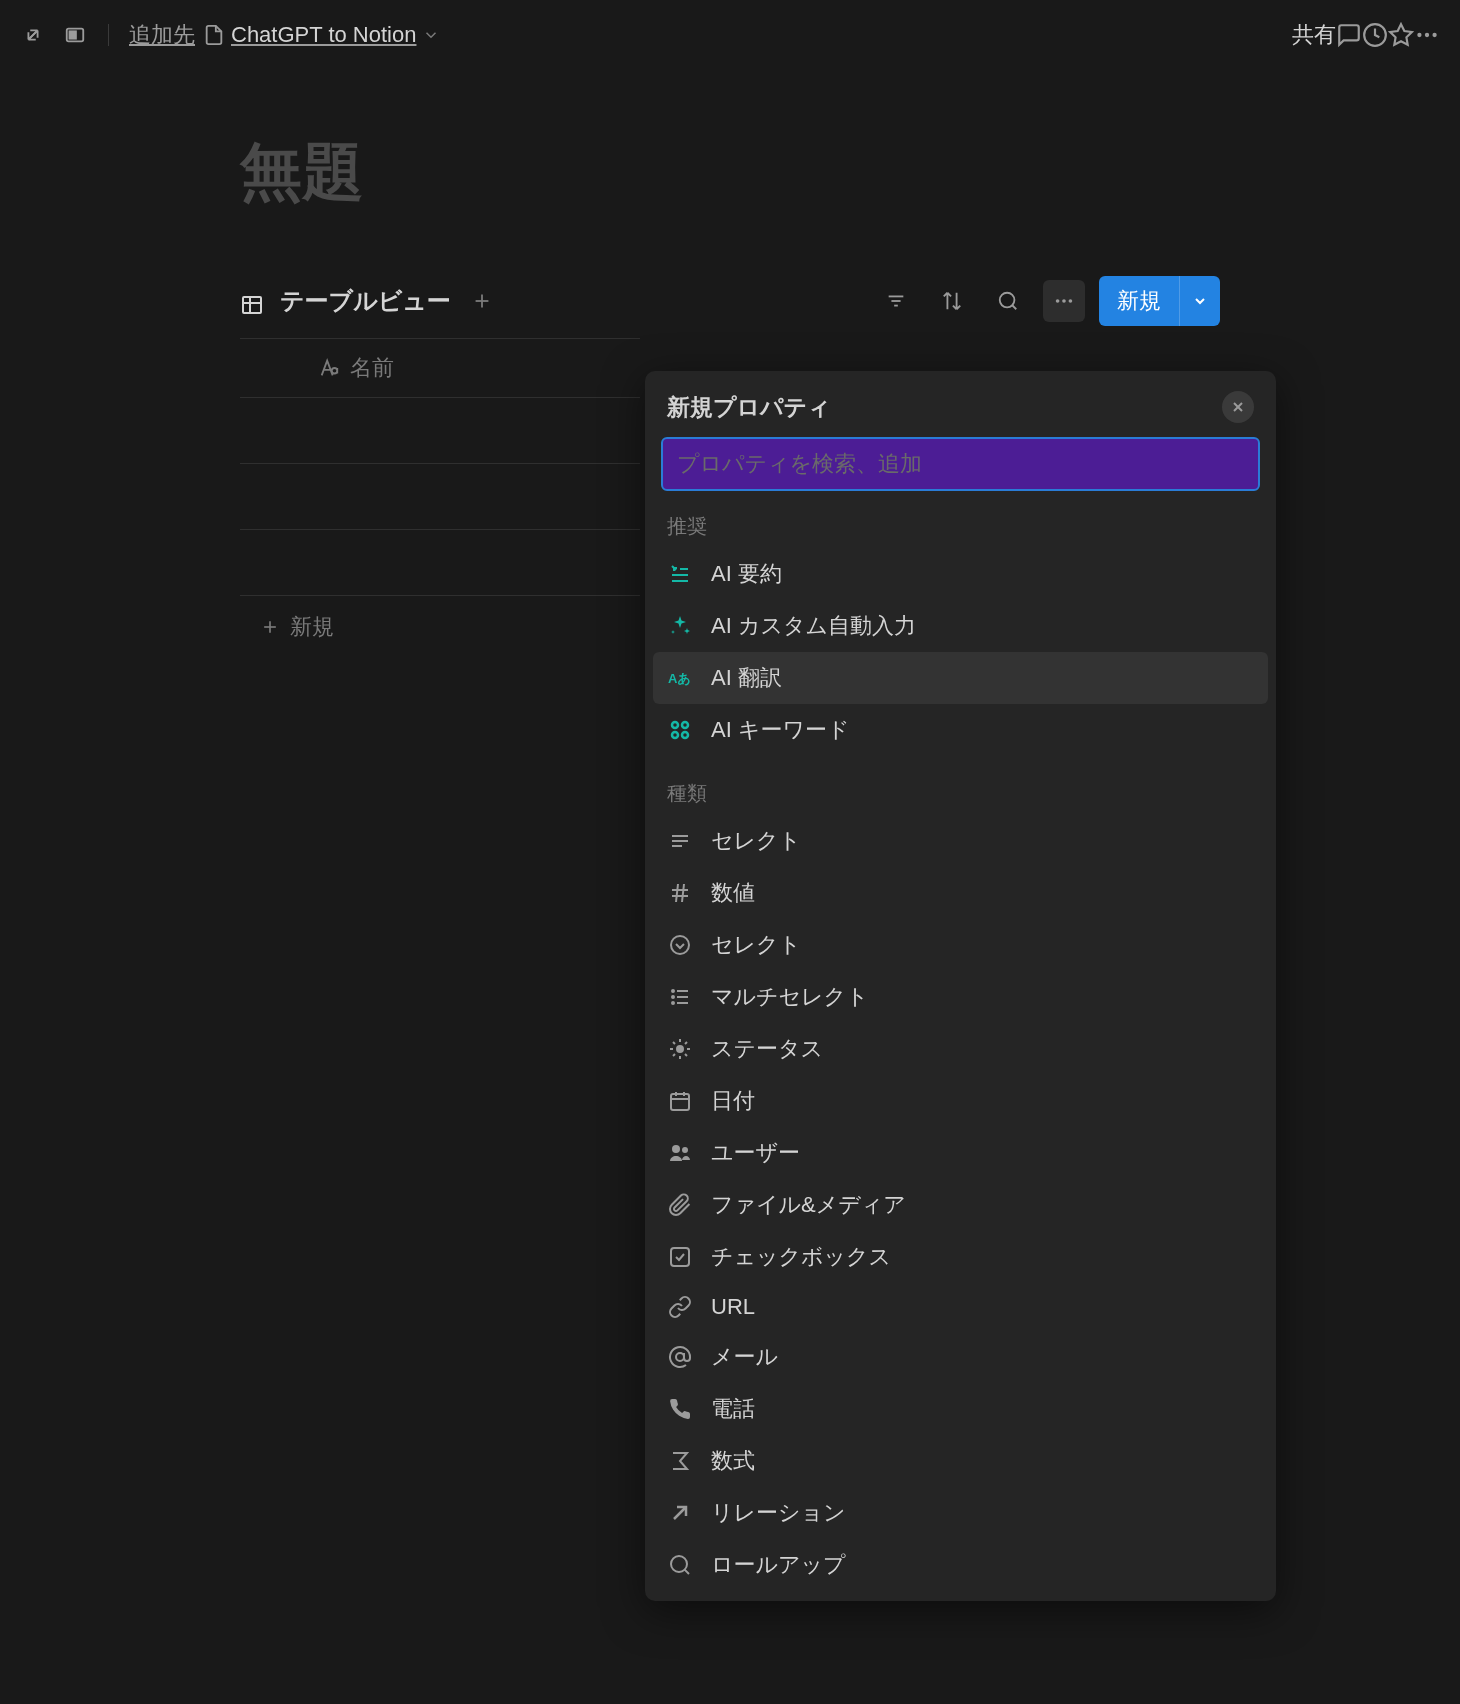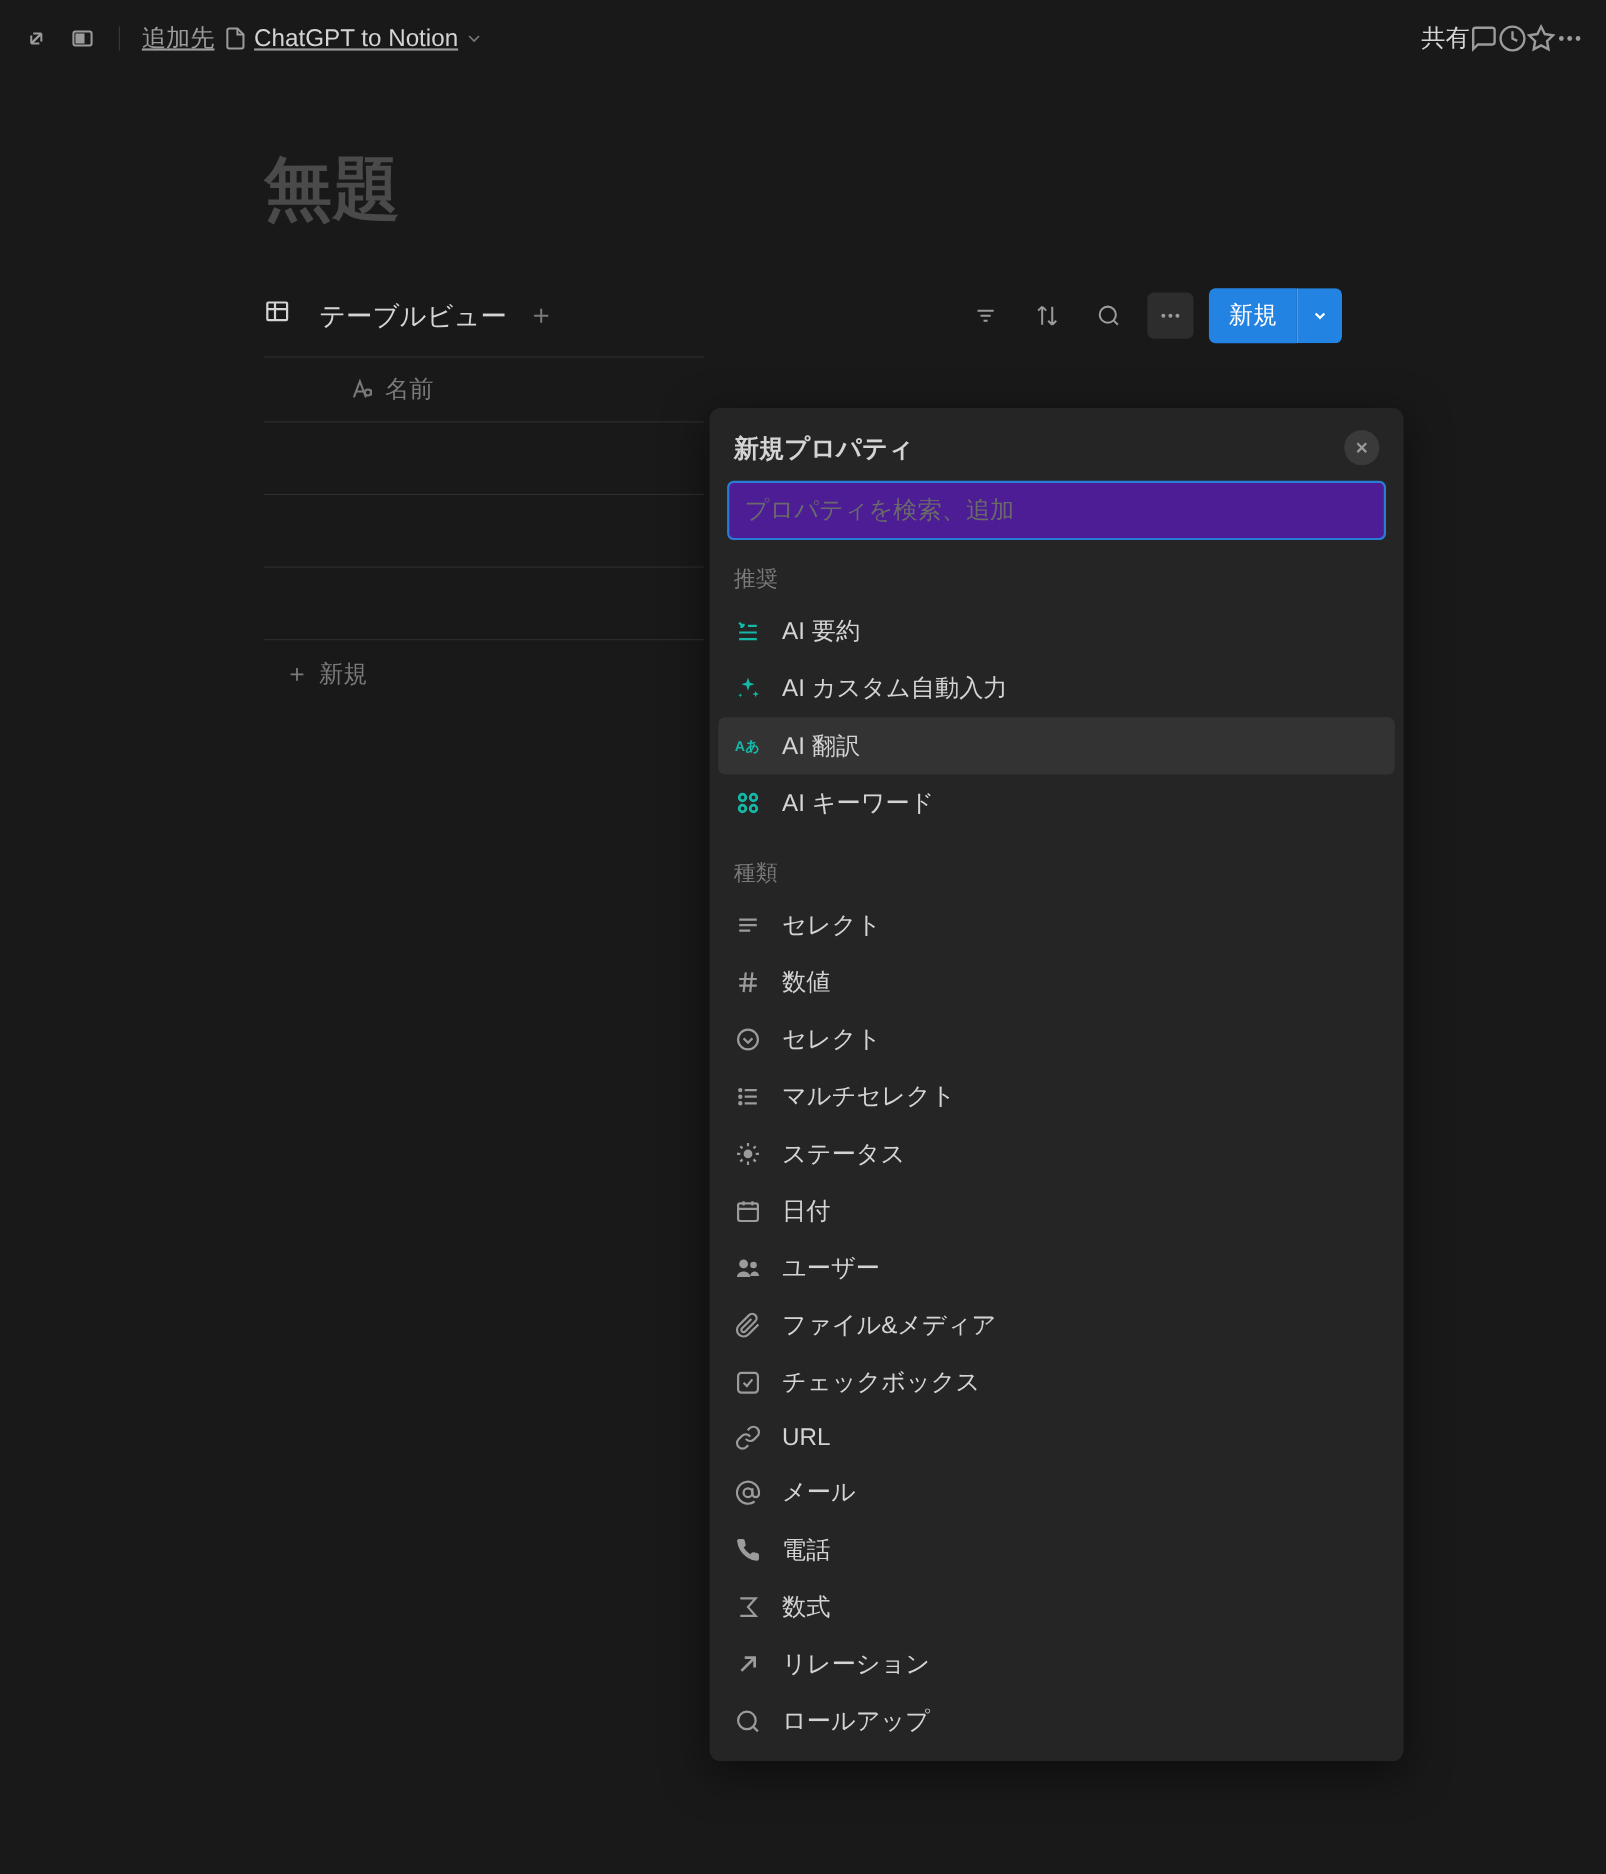--- a/index.html
+++ b/index.html
@@ -21,24 +21,24 @@
     .topbar-left { display: flex; align-items: center; gap: 16px; }
     .topbar-icon { width: 26px; height: 26px; display: flex; align-items: center; justify-content: center; color: #9b9b9b; cursor: pointer; }
     .divider { width: 1px; height: 22px; background: #3a3a3a; margin: 0 4px; }
     .breadcrumb { display: flex; align-items: center; gap: 8px; color: #9b9b9b; font-size: 22px; text-decoration: underline; }
     .breadcrumb-page { display: flex; align-items: center; gap: 6px; color: #d4d4d4; font-weight: 500; cursor: pointer; }
     .breadcrumb-chevron { color: #7a7a7a; }
     .topbar-right { margin-left: auto; display: flex; align-items: center; }
     .topbar-action { color: #d4d4d4; font-size: 22px; cursor: pointer; }
     
     .main { padding: 60px 240px 0; }
-    .page-title { font-size: 62px; font-weight: 700; color: #4a4a4a; margin-bottom: 48px; cursor: text; }
+    .page-title { font-size: 62px; font-weight: 700; color: #4a4a4a; margin-bottom: 62px; cursor: text; }
     
     .db-header { display: flex; align-items: center; gap: 16px; padding-bottom: 12px; }
-    .view-tab { display: flex; align-items: flex-start; gap: 26px; font-size: 24px; color: #d4d4d4; font-weight: 400; cursor: pointer; }
+    .view-tab { display: flex; align-items: flex-end; gap: 16px; font-size: 24px; color: #d4d4d4; font-weight: 700; cursor: pointer; }
     .add-tab { color: #7a7a7a; cursor: pointer; padding: 4px; }
     .db-actions { margin-left: auto; display: flex; align-items: center; gap: 14px; }
     .db-action-btn { width: 42px; height: 42px; display: flex; align-items: center; justify-content: center; color: #9b9b9b; cursor: pointer; border-radius: 6px; }
     .db-action-btn.more { background: #2d2d2d; }
     .new-btn-group { display: flex; }
     .new-btn { background: #2383e2; color: #fff; padding: 10px 18px; font-size: 22px; font-weight: 500; border-radius: 6px 0 0 6px; cursor: pointer; }
     .new-btn-drop { background: #2383e2; color: #fff; padding: 10px 12px; border-radius: 0 6px 6px 0; border-left: 1px solid rgba(255,255,255,0.2); cursor: pointer; display: flex; align-items: center; }
     
     .table-area { display: flex; }
     .table-col { flex: 0 0 400px; border-top: 1px solid #2f2f2f; }

